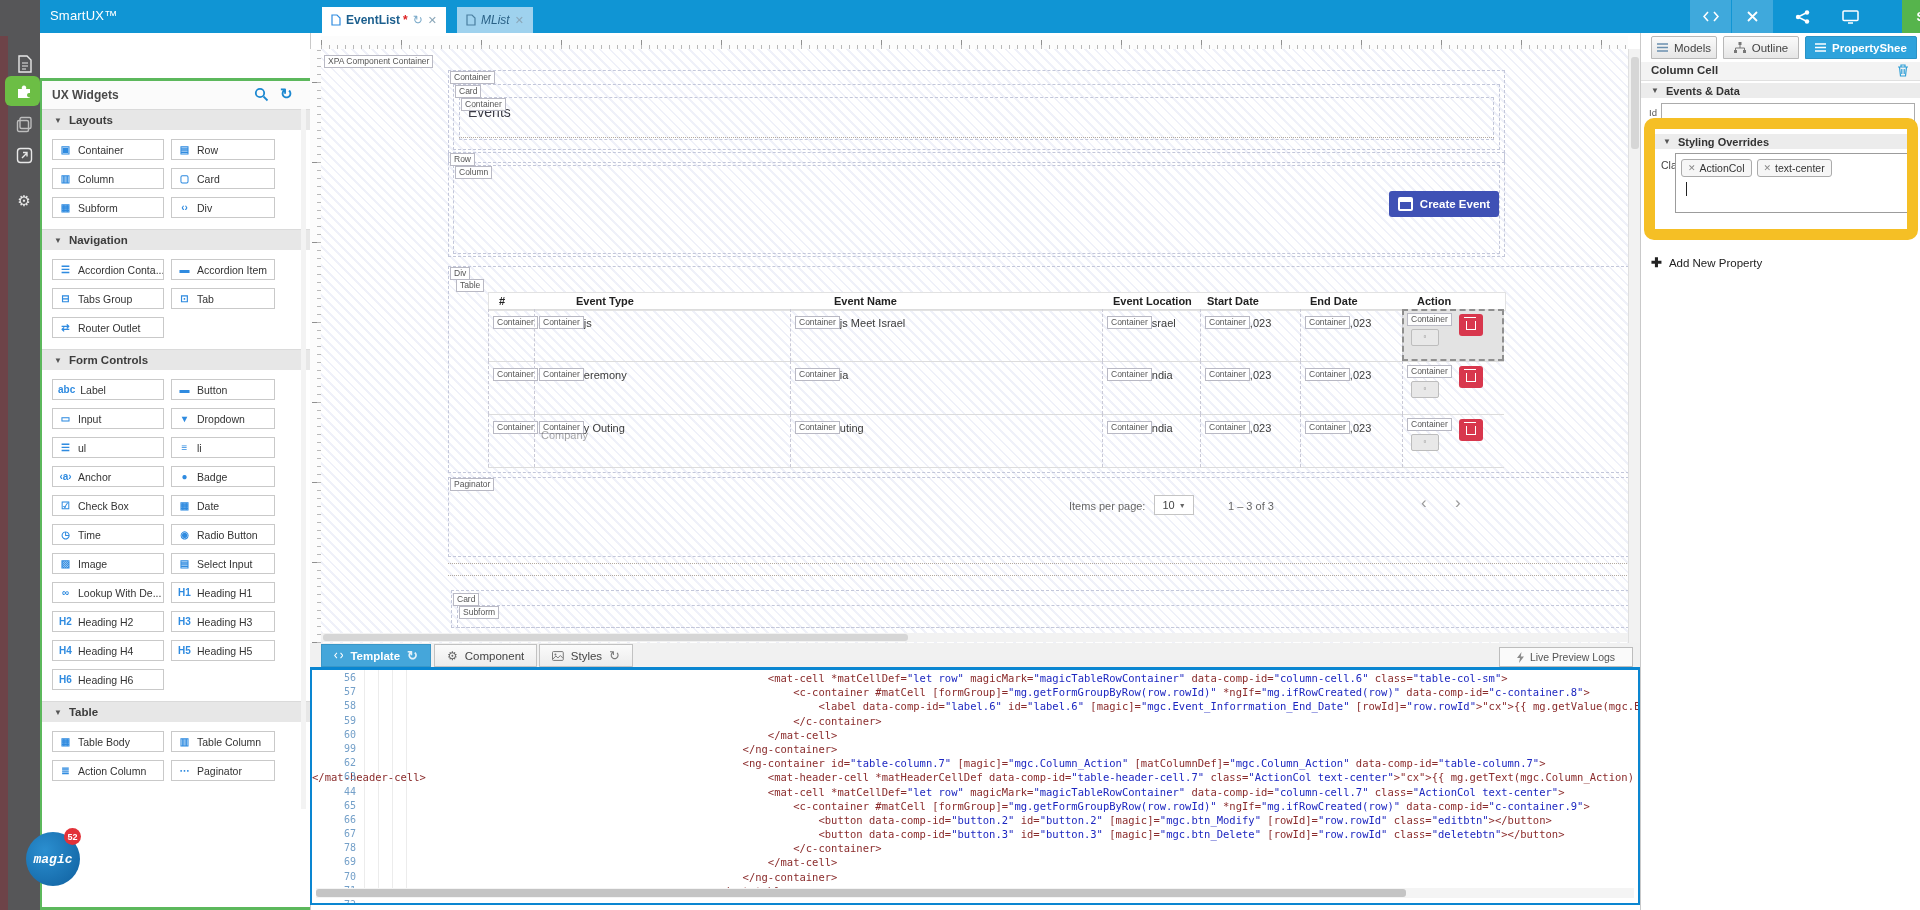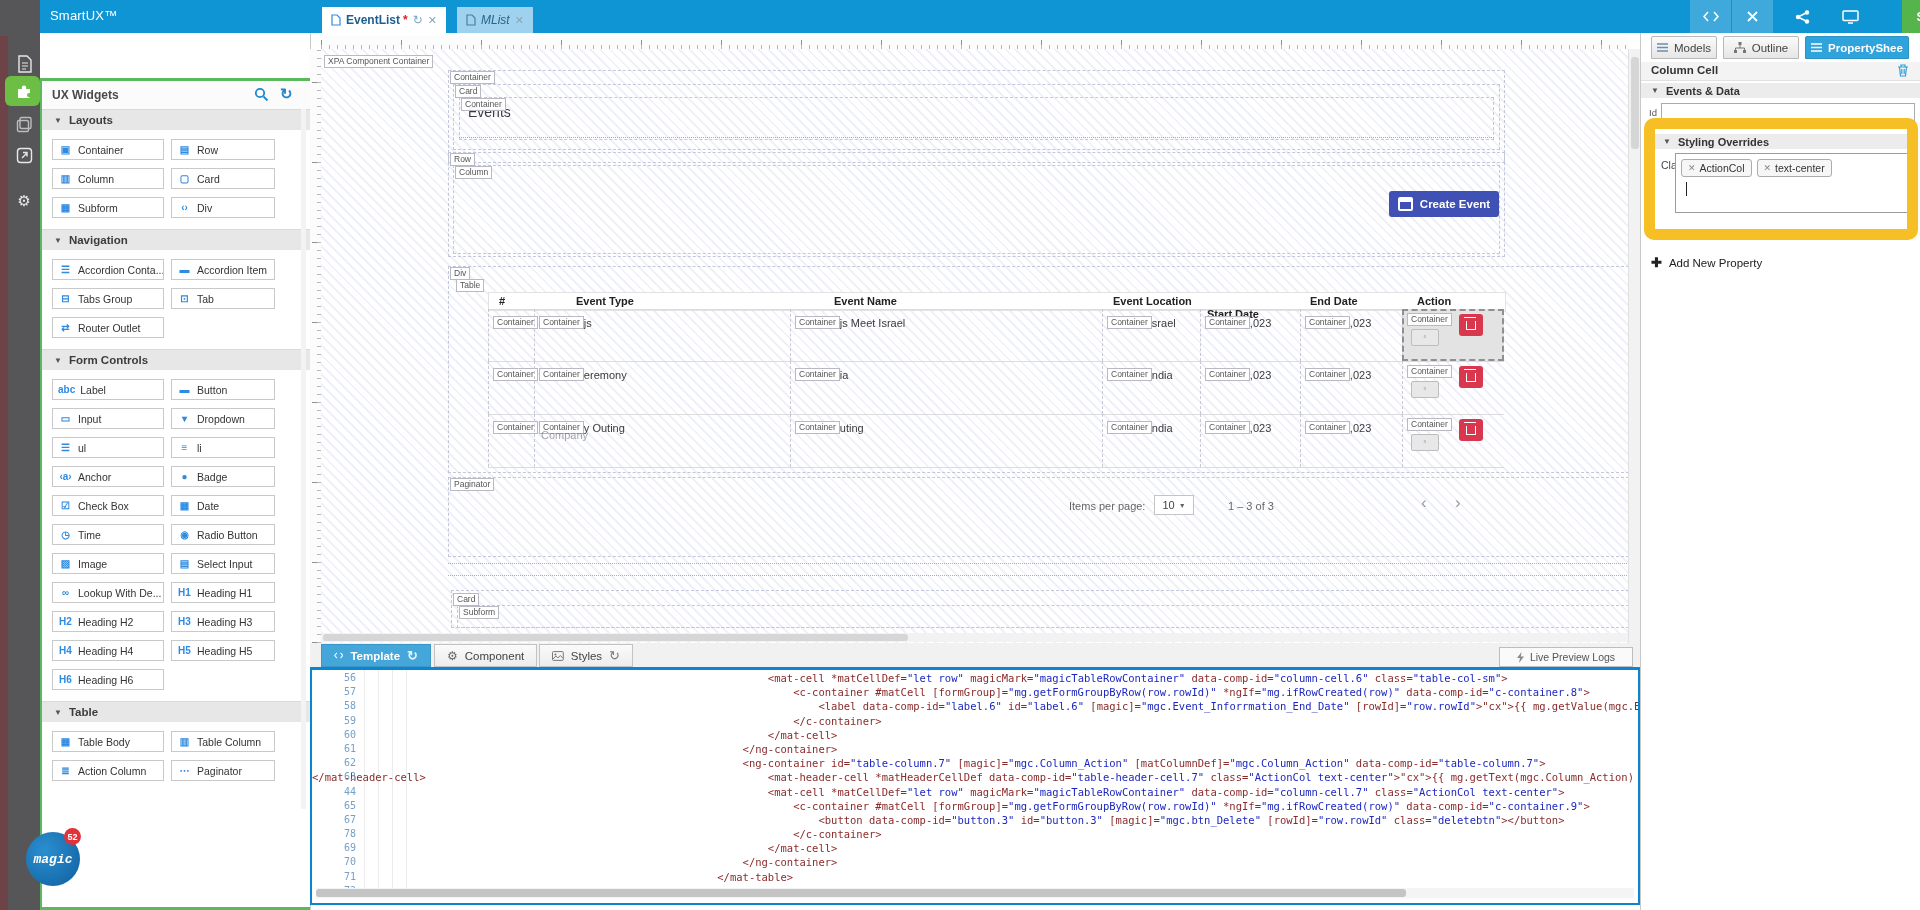--- a/index.html
+++ b/index.html
@@ -442,21 +442,21 @@
   </div>
 
   <div class="blk" style="left:127px;top:217px;width:1181px;height:207px"></div>
   <span class="chip" style="left:129px;top:218px">Div</span>
   <span class="chip" style="left:135px;top:230px">Table</span>
   <div id="dz-thead">
       <span class="dz-th" style="left: 10px;">#</span>
       <span class="dz-th" style="left: 87px;">Event Type</span>
       <span class="dz-th" style="left: 345px;">Event Name</span>
       <span class="dz-th" style="left: 624px;">Event Location</span>
-      <span class="dz-th" style="left: 718px; margin-top: 13px;">Start Date</span>
+      <span class="dz-th" style="left: 718px;">Start Date</span>
       <span class="dz-th" style="left: 821px;">End Date</span>
       <span class="dz-th" style="left: 928px;">Action</span>
     </div>
 
   <div class="blk" style="left:127px;top:428px;width:1181px;height:80px"></div>
   <span class="chip" style="left:129px;top:429px">Paginator</span>
   <span id="pag-label">Items per page:</span>
   <div id="pag-size">
     <span>10</span>
     <span class="car">▼</span>
@@ -595,25 +595,26 @@
   <div class="guide" style="left:52px"></div>
   <div class="guide" style="left:66px"></div>
   <div class="guide" style="left:80px"></div>
   <div class="guide" style="left:94px"></div>
   <div id="code-lines" style="padding-top:2px">
       <div class="cline"><span class="ln">56</span><span class="ct">            &lt;mat-cell *matCellDef=<span class="cs">"let row"</span> magicMark=<span class="cs">"magicTableRowContainer"</span> data-comp-id=<span class="cs">"column-cell.6"</span> class=<span class="cs">"table-col-sm"</span>&gt;</span></div>
       <div class="cline"><span class="ln">57</span><span class="ct">                &lt;c-container #matCell [formGroup]=<span class="cs">"mg.getFormGroupByRow(row.rowId)"</span> *ngIf=<span class="cs">"mg.ifRowCreated(row)"</span> data-comp-id=<span class="cs">"c-container.8"</span>&gt;</span></div>
       <div class="cline"><span class="ln">58</span><span class="ct">                    &lt;label data-comp-id=<span class="cs">"label.6"</span> id=<span class="cs">"label.6"</span> [magic]=<span class="cs">"mgc.Event_Inforrmation_End_Date"</span> [rowId]=<span class="cs">"row.rowId"</span>&gt;<span class="&lt;span">"cx"</span>&gt;{{ mg.getValue(mgc.Event_Inforrmation_End_Date,row.rowId)|date:'dd/MM/</span></div>
       <div class="cline"><span class="ln">59</span><span class="ct">                &lt;/c-container&gt;</span></div>
       <div class="cline"><span class="ln">60</span><span class="ct">            &lt;/mat-cell&gt;</span></div>
-      <div class="cline"><span class="ln">61</span><span class="ct">        &lt;/ng-container&gt;</span></div>
+      <div class="cline"><span class="ln">99</span><span class="ct">        &lt;/ng-container&gt;</span></div>
       <div class="cline"><span class="ln">62</span><span class="ct">        &lt;ng-container id=<span class="cs">"table-column.7"</span> [magic]=<span class="cs">"mgc.Column_Action"</span> [matColumnDef]=<span class="cs">"mgc.Column_Action"</span> data-comp-id=<span class="cs">"table-column.7"</span>&gt;</span></div>
       <div class="cline"><span class="ln">63</span><span class="ct">            &lt;mat-header-cell *matHeaderCellDef data-comp-id=<span class="cs">"table-header-cell.7"</span> class=<span class="cs">"ActionCol text-center"</span>&gt;<span class="&lt;span">"cx"</span>&gt;{{ mg.getText(mgc.Column_Action) }}</span>&lt;/mat-header-cell&gt;</div>
       <div class="cline"><span class="ln">44</span><span class="ct">            &lt;mat-cell *matCellDef=<span class="cs">"let row"</span> magicMark=<span class="cs">"magicTableRowContainer"</span> data-comp-id=<span class="cs">"column-cell.7"</span> class=<span class="cs">"ActionCol text-center"</span>&gt;</span></div>
       <div class="cline"><span class="ln">65</span><span class="ct">                &lt;c-container #matCell [formGroup]=<span class="cs">"mg.getFormGroupByRow(row.rowId)"</span> *ngIf=<span class="cs">"mg.ifRowCreated(row)"</span> data-comp-id=<span class="cs">"c-container.9"</span>&gt;</span></div>
+      <div class="cline"><span class="ln">66</span><span class="ct">                    &lt;button data-comp-id=<span class="cs">"button.2"</span> id=<span class="cs">"button.2"</span> [magic]=<span class="cs">"mgc.btn_Modify"</span> [rowId]=<span class="cs">"row.rowId"</span> class=<span class="cs">"editbtn"</span>&gt;&lt;/button&gt;</span></div>
       <div class="cline"><span class="ln">67</span><span class="ct">                    &lt;button data-comp-id=<span class="cs">"button.3"</span> id=<span class="cs">"button.3"</span> [magic]=<span class="cs">"mgc.btn_Delete"</span> [rowId]=<span class="cs">"row.rowId"</span> class=<span class="cs">"deletebtn"</span>&gt;&lt;/button&gt;</span></div>
       <div class="cline"><span class="ln">78</span><span class="ct">                &lt;/c-container&gt;</span></div>
       <div class="cline"><span class="ln">69</span><span class="ct">            &lt;/mat-cell&gt;</span></div>
       <div class="cline"><span class="ln">70</span><span class="ct">        &lt;/ng-container&gt;</span></div>
       <div class="cline"><span class="ln">71</span><span class="ct">    &lt;/mat-table&gt;</span></div>
       <div class="cline"><span class="ln">72</span><span class="ct"></span></div>
     </div>
   <div id="code-hscroll">
       <div id="code-hthumb"></div>
     </div>
@@ -628,21 +629,21 @@
   </div>
   <div class="rtab" style="left:82px;width:76px">
     <svg width="12" height="11" viewBox="0 0 12 11">
         <rect x="4.5" y="0" width="3" height="3" fill="#777"></rect>
         <rect x="0" y="8" width="3" height="3" fill="#777"></rect>
         <rect x="9" y="8" width="3" height="3" fill="#777"></rect>
         <path d="M6 3v3M1.5 8V6h9v2" fill="none" stroke="#777"></path>
       </svg>
     <span>Outline</span>
   </div>
-  <div class="rtab active" style="left:164px;width:104px">
+  <div class="rtab active" style="left:164px;width:112px">
     <svg width="11" height="9" viewBox="0 0 11 9">
         <path d="M0 1h11M0 4.5h11M0 8h11" stroke="#fff" stroke-width="1.6"></path>
       </svg>
     <span>PropertyShee</span>
   </div>
 
   <div id="rp-selbar">
     <span id="rp-seltitle">Column Cell</span>
     <span id="rp-trash">
       <svg width="12" height="13" viewBox="0 0 12 13">

